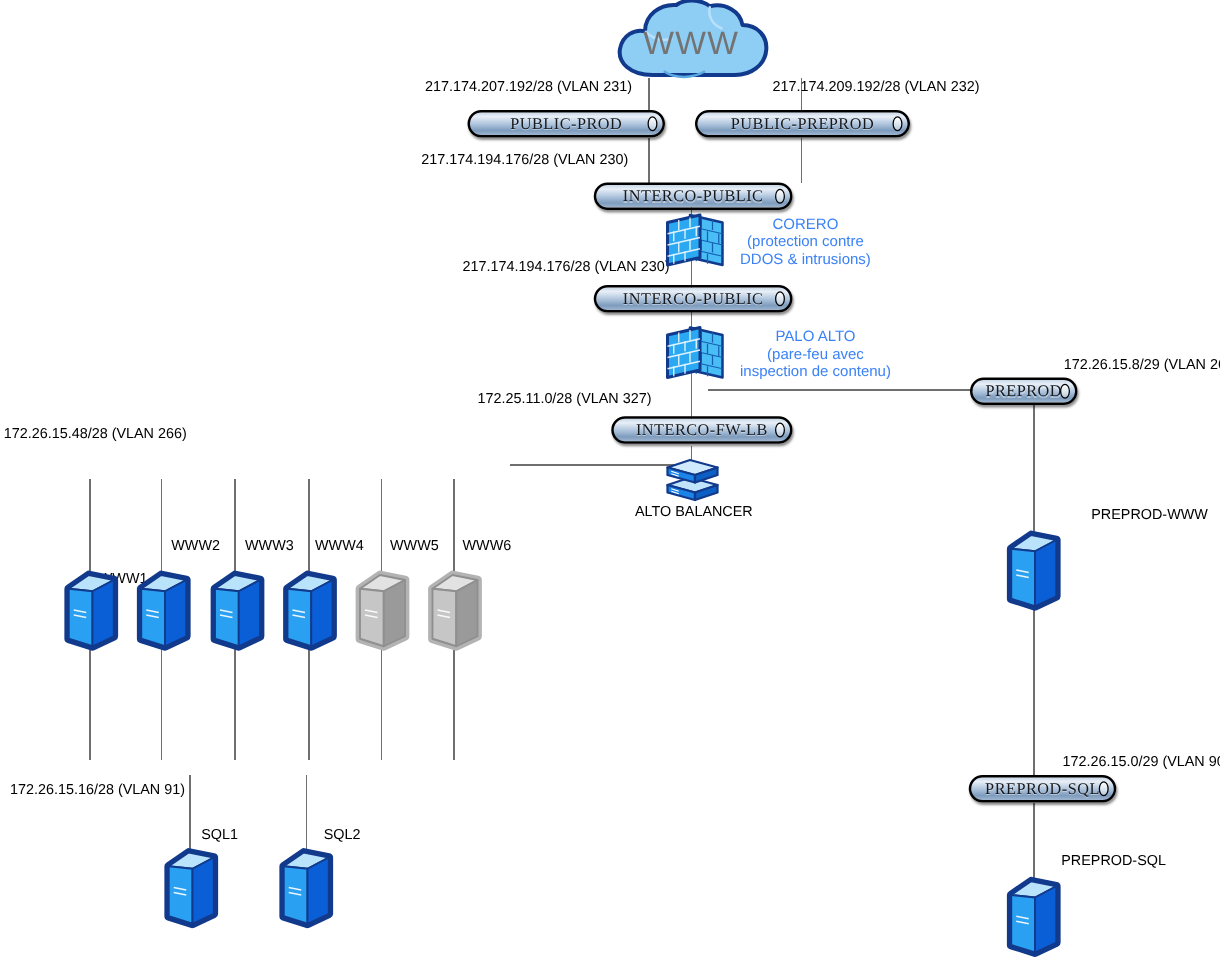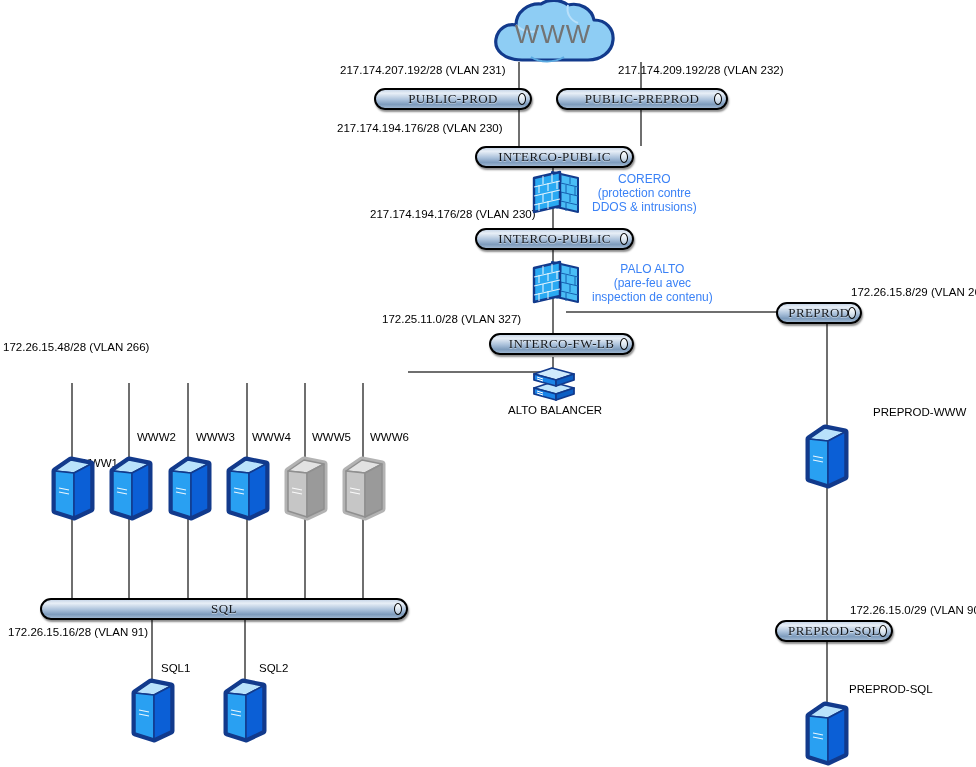--- a/index.html
+++ b/index.html
@@ -184,24 +184,20 @@
     <span class="bar-label">INTERCO-PUBLIC</span>
     <span class="endcap"></span>
   </div>
 
   <div class="netbar" style="left:489px;top:333px;width:145px;">
     <span class="bar-label">INTERCO-FW-LB</span>
     <span class="endcap"></span>
   </div>
 
 
-  <div class="netbar" style="left:40px;top:598px;width:368px;">
-    <span class="bar-label">SQL</span>
-    <span class="endcap"></span>
-  </div>
 
   <div class="netbar" style="left:776px;top:302px;width:86px;">
     <span class="bar-label">PREPROD</span>
     <span class="endcap"></span>
   </div>
 
   <div class="netbar" style="left:775px;top:620px;width:118px;">
     <span class="bar-label">PREPROD-SQL</span>
     <span class="endcap"></span>
   </div>

